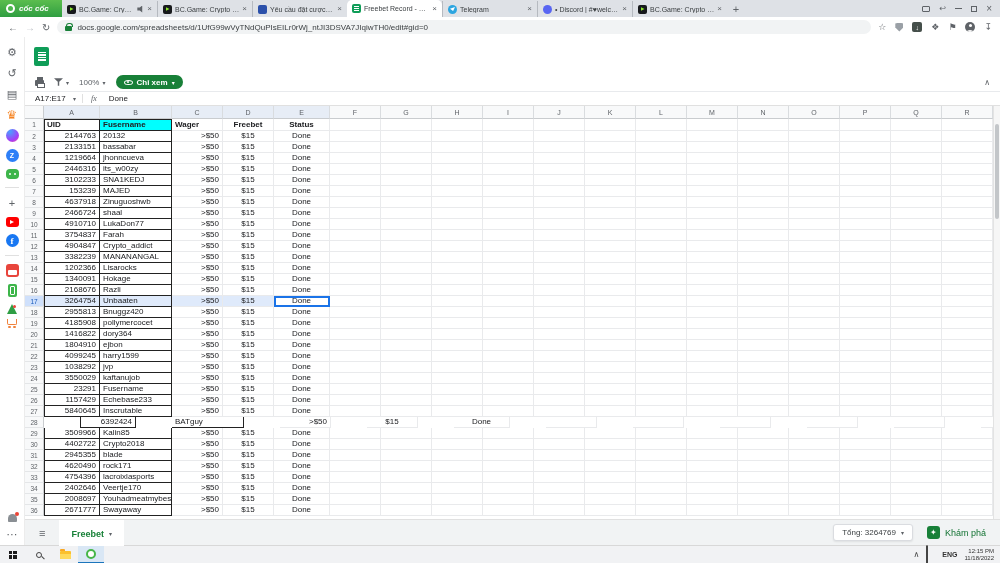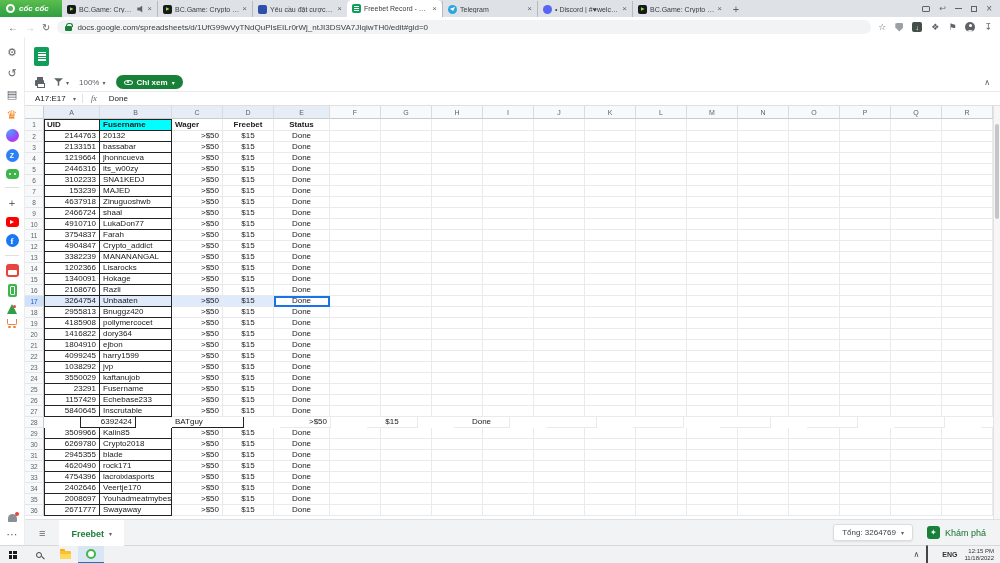--- a/index.html
+++ b/index.html
@@ -951,21 +951,21 @@
               <div class="cell" style="width: 51px; height: 11px;"></div>
               <div class="cell" style="width: 51px; height: 11px;"></div>
               <div class="cell" style="width: 51px; height: 11px;"></div>
               <div class="cell" style="width: 51px; height: 11px;"></div>
               <div class="cell" style="width: 51px; height: 11px;"></div>
               <div class="cell" style="width: 51px; height: 11px;"></div>
               <div class="cell" style="width: 51px; height: 11px;"></div>
             </div>
             <div class="grow" style="height: 11px;">
               <div class="rowhdr">30</div>
-              <div class="cell blk blk-l al-r" style="width: 56px; height: 11px;">6269780</div>
+              <div class="cell blk blk-l al-r" style="width: 56px; height: 11px;">4402722</div>
               <div class="cell blk" style="width: 72px; height: 11px;">Crypto2018</div>
               <div class="cell al-r" style="width: 51px; height: 11px;">&gt;$50</div>
               <div class="cell al-c" style="width: 51px; height: 11px;">$15</div>
               <div class="cell al-c" style="width: 56px; height: 11px;">Done</div>
               <div class="cell" style="width: 51px; height: 11px;"></div>
               <div class="cell" style="width: 51px; height: 11px;"></div>
               <div class="cell" style="width: 51px; height: 11px;"></div>
               <div class="cell" style="width: 51px; height: 11px;"></div>
               <div class="cell" style="width: 51px; height: 11px;"></div>
               <div class="cell" style="width: 51px; height: 11px;"></div>

